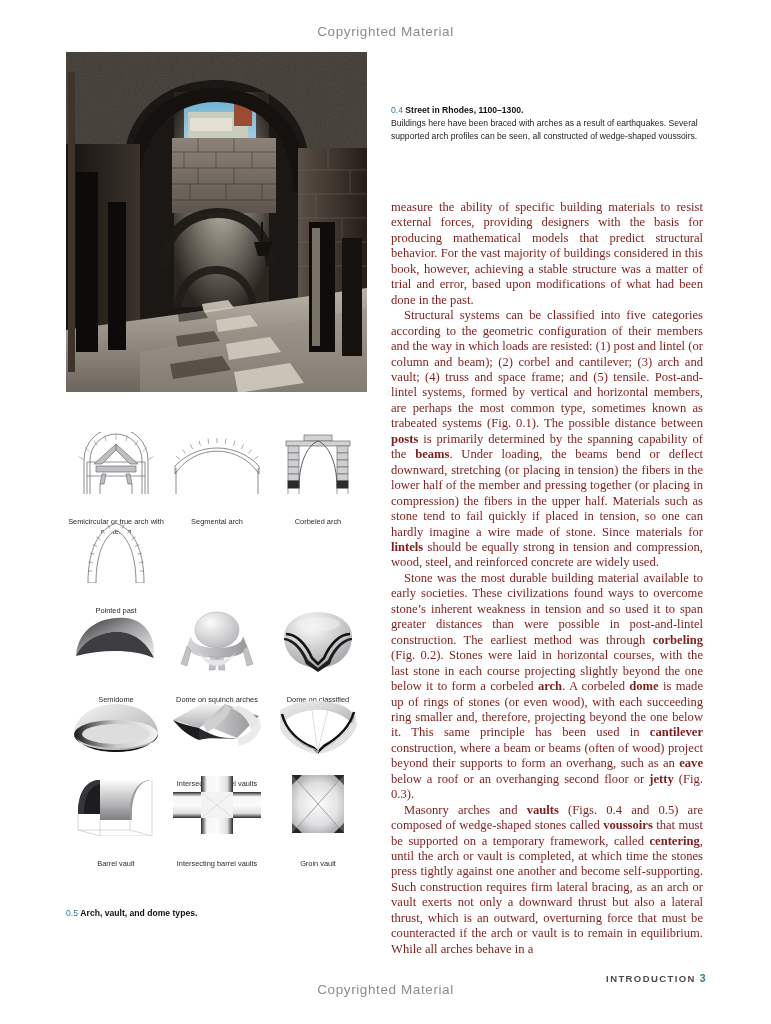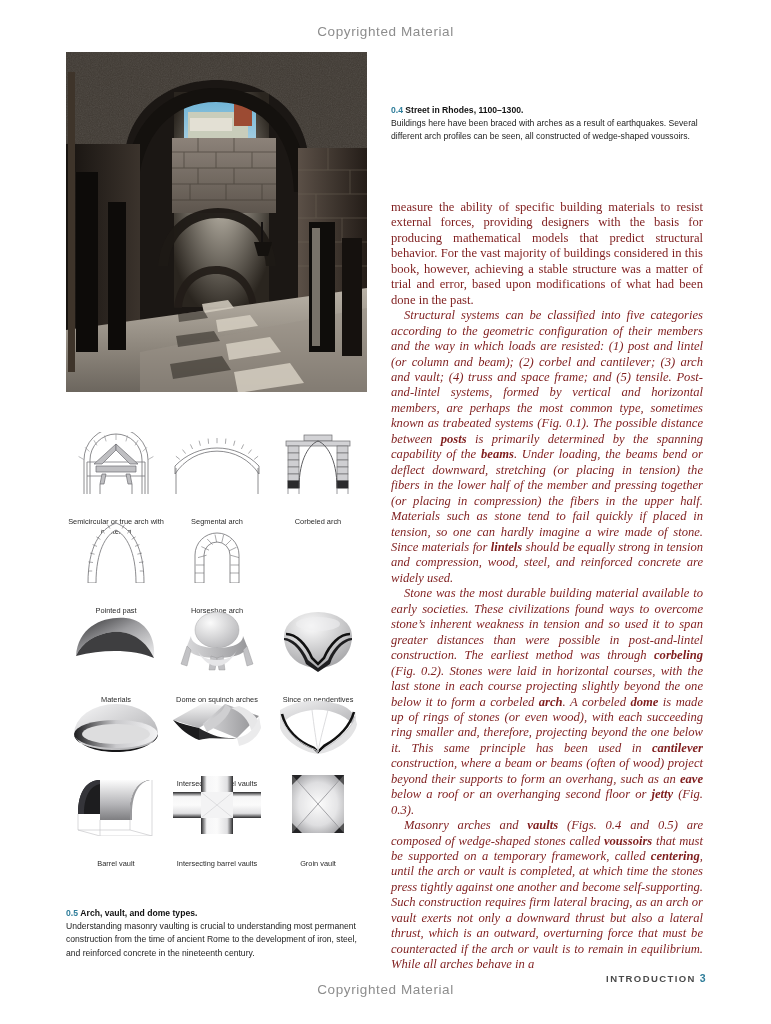--- a/index.html
+++ b/index.html
@@ -64,21 +64,21 @@
   
   .caption {
     position: absolute;
     font-family: "Liberation Sans", sans-serif;
     font-size: 8.6px;
     line-height: 13.2px;
     color: #1c1c1c;
   }
   .caption .fignum {
     color: #2e7d9a;
-    font-weight: 700;
+    font-weight: 400;
   }
   .caption .figtitle {
     font-weight: 700;
     color: #111;
   }
   .caption .figline { margin: 0; }
   .caption .figbody { margin: 0; }
 
   #caption-04 { left: 391px; top: 104px; width: 310px; }
   #caption-05 { left: 66px; top: 907px; width: 300px; }
@@ -91,21 +91,21 @@
     width: 312px;
     font-family: "Liberation Serif", serif;
     font-size: 12.6px;
     line-height: 15.45px;
     color: #7f1d1d;
     text-align: justify;
     text-justify: inter-word;
     hyphens: manual;
   }
   .bodycol p { margin: 0; }
-  .bodycol p + p { text-indent: 13px; font-style: italic; }
+  .bodycol p + p { text-indent: 13px; }
   .bodycol b { font-weight: 700; }
 
   
   .figgrid {
     position: absolute;
     left: 66px;
     top: 432px;
     width: 302px;
     height: 430px;
   }
@@ -252,21 +252,21 @@
 
       <rect x="2" y="20" width="7" height="300" fill="#3e342a"></rect>
     </svg>
   </div>
 
   <div class="caption" id="caption-04">
     <p class="figline">
       <span class="fignum">0.4</span>
       <span class="figtitle">Street in Rhodes, 1100–1300.</span>
     </p>
-    <p class="figbody">Buildings here have been braced with arches as a result of earthquakes. Several different arch profiles can be seen, all constructed of wedge-shaped voussoirs.</p>
+    <p class="figbody">Buildings here have been braced with arches as a result of earthquakes. Several supported arch profiles can be seen, all constructed of wedge-shaped voussoirs.</p>
   </div>
 
   <div class="bodycol">
     <p>measure the ability of specific building materials to resist external forces, providing designers with the basis for producing mathematical models that predict structural behavior. For the vast majority of buildings considered in this book, however, achieving a stable structure was a matter of trial and error, based upon modifications of what had been done in the past.</p>
     <p><span>Structural systems can be classified into five categories according to the geometric configuration of their members and the way in which loads are resisted: (1) post and lintel (or column and beam); (2) corbel and cantilever; (3) arch and vault; (4) truss and space frame; and (5) tensile. Post-and-lintel systems, formed by vertical and horizontal members, are perhaps the most common type, sometimes known as trabeated systems (Fig. 0.1). The possible distance between </span><b>posts</b><span> is primarily determined by the spanning capability of the </span><b>beams</b><span>. Under loading, the beams bend or deflect downward, stretching (or placing in tension) the fibers in the lower half of the member and pressing together (or placing in compression) the fibers in the upper half. Materials such as stone tend to fail quickly if placed in tension, so one can hardly imagine a wire made of stone. Since materials for </span><b>lintels</b><span> should be equally strong in tension and compression, wood, steel, and reinforced concrete are widely used.</span></p>
     <p><span>Stone was the most durable building material available to early societies. These civilizations found ways to overcome stone’s inherent weakness in tension and so used it to span greater distances than were possible in post-and-lintel construction. The earliest method was through </span><b>corbeling</b><span> (Fig. 0.2). Stones were laid in horizontal courses, with the last stone in each course projecting slightly beyond the one below it to form a corbeled </span><b>arch</b><span>. A corbeled </span><b>dome</b><span> is made up of rings of stones (or even wood), with each succeeding ring smaller and, therefore, projecting beyond the one below it. This same principle has been used in </span><b>cantilever</b><span> construction, where a beam or beams (often of wood) project beyond their supports to form an overhang, such as an </span><b>eave</b><span> below a roof or an overhanging second floor or </span><b>jetty</b><span> (Fig. 0.3).</span></p>
     <p><span>Masonry arches and </span><b>vaults</b><span> (Figs. 0.4 and 0.5) are composed of wedge-shaped stones called </span><b>voussoirs</b><span> that must be supported on a temporary framework, called </span><b>centering</b><span>, until the arch or vault is completed, at which time the stones press tightly against one another and become self-supporting. Such construction requires firm lateral bracing, as an arch or vault exerts not only a downward thrust but also a lateral thrust, which is an outward, overturning force that must be counteracted if the arch or vault is to remain in equilibrium. While all arches behave in a</span></p>
   </div>
 
   <div class="figgrid">
@@ -356,50 +356,37 @@
             <path d="M22 62 C22 26 34 8 50 2 C66 8 78 26 78 62 L70 62 C70 30 60 14 50 9 C40 14 30 30 30 62 Z"></path>
           </g>
           <g stroke="#6f6f72" stroke-width="0.6" fill="none">
             <path d="M26.2 50h-4M27 41.5l-4.6-.6M28.6 33.2l-4.6-1.1M31 25.4l-4.4-1.8M34.4 18.4l-4-2.6M38.8 12.4l-3.4-3.4M44 7.6l-2.6-4M73.8 50h4M73 41.5l4.6-.6M71.4 33.2l4.6-1.1M69 25.4l4.4-1.8M65.6 18.4l4-2.6M61.2 12.4l3.4-3.4M56 7.6l2.6-4"></path>
           </g>
         </svg>
       </div>
       <div class="lbl">Pointed past</div>
     </div>
 
-    <div class="figcell c1 r1">
-      <div class="art">
-        <svg viewBox="0 0 100 62">
-          <g fill="#ffffff" stroke="#6f6f72" stroke-width="0.8">
-            <path d="M28 62 L28 34 A22 22 0 1 1 72 34 L72 62 L63 62 L63 34 A13 13 0 1 0 37 34 L37 62 Z"></path>
-          </g>
-          <g stroke="#6f6f72" stroke-width="0.6" fill="none">
-            <path d="M28 52h9M28.8 44h8.4M31 36.6l8.6-2.4M34.4 25.6l7.6 3.6M40.2 18l5.4 5.6M48 13.6l1.6 7.6M56.6 13.9l-1.8 7.6M64.4 18.6l-5.4 5.4M69.6 26.2l-7.4 3.6M72 36.6l-8.6-2.4M72 44h-8.4M72 52h-9"></path>
-          </g>
-        </svg>
-      </div>
-      <div class="lbl">Horseshoe arch</div>
-    </div>
 
 
     <div class="figcell c0 r2">
       <div class="art">
         <svg viewBox="0 0 100 62">
           <defs>
             <linearGradient id="sd1" x1="0" y1="0" x2="1" y2="1">
               <stop offset="0" stop-color="#2c2c2e"></stop>
                 <stop offset=".45" stop-color="#9a9a9d"></stop>
               <stop offset="1" stop-color="#f2f2f3"></stop>
             </linearGradient>
           </defs>
           <path d="M10 46 C12 16 38 6 60 8 C80 10 90 28 88 48 C80 30 64 20 46 22 C30 24 16 32 10 46 Z" fill="url(#sd1)"></path>
           <path d="M10 46 C16 32 30 24 46 22 C64 20 80 30 88 48 C70 40 40 38 10 46 Z" fill="#1c1c1e" opacity=".85"></path>
         </svg>
       </div>
-      <div class="lbl">Materials</div>
+      <div class="lbl">Semidome</div>
     </div>
 
     <div class="figcell c1 r2">
       <div class="art">
         <svg viewBox="0 0 100 62">
           <defs>
             <radialGradient id="sq1" cx=".35" cy=".3" r=".8">
               <stop offset="0" stop-color="#fbfbfb"></stop>
                 <stop offset="1" stop-color="#b4b4b7"></stop>
             </radialGradient>
@@ -430,21 +417,21 @@
               <stop offset="0" stop-color="#fdfdfd"></stop>
                 <stop offset="1" stop-color="#9e9ea1"></stop>
             </radialGradient>
           </defs>
           <path d="M16 26 A34 24 0 0 1 84 26 C84 46 68 58 50 58 C32 58 16 46 16 26 Z" fill="url(#pd1)"></path>
           <path d="M16 28 C24 28 34 36 40 50 L50 58 L60 50 C66 36 76 28 84 28 C84 30 84 30 84 30 C74 32 66 42 62 54 L50 62 L38 54 C34 42 26 32 16 30 Z" fill="#1e1e20"></path>
           <path d="M18 24 C28 24 38 34 44 48 L50 54 L56 48 C62 34 72 24 82 24" fill="none" stroke="#111" stroke-width="2.6"></path>
           <ellipse cx="50" cy="14" rx="22" ry="7" fill="#efeff0" opacity=".6"></ellipse>
         </svg>
       </div>
-      <div class="lbl">Since on pendentives</div>
+      <div class="lbl">Dome on classified</div>
     </div>
 
     <div class="figcell c0 r3">
       <div class="art">
         <svg viewBox="0 0 100 62">
           <defs>
             <linearGradient id="dm1" x1="0" y1="0" x2="1" y2="1">
               <stop offset="0" stop-color="#f7f7f8"></stop>
                 <stop offset="1" stop-color="#a9a9ac"></stop>
             </linearGradient>
@@ -584,21 +571,20 @@
       <div class="lbl">Groin vault</div>
     </div>
 
   </div>
 
   <div class="caption" id="caption-05">
     <p class="figline">
       <span class="fignum">0.5</span>
       <span class="figtitle">Arch, vault, and dome types.</span>
     </p>
-    <p class="figbody">Understanding masonry vaulting is crucial to understanding most permanent construction from the time of ancient Rome to the development of iron, steel, and reinforced concrete in the nineteenth century.</p>
   </div>
 
   <div class="watermark bottom">Copyrighted Material</div>
 
   <div class="folio">
     <span>INTRODUCTION</span><span class="num">3</span>
   </div>
 
 </div>
 

